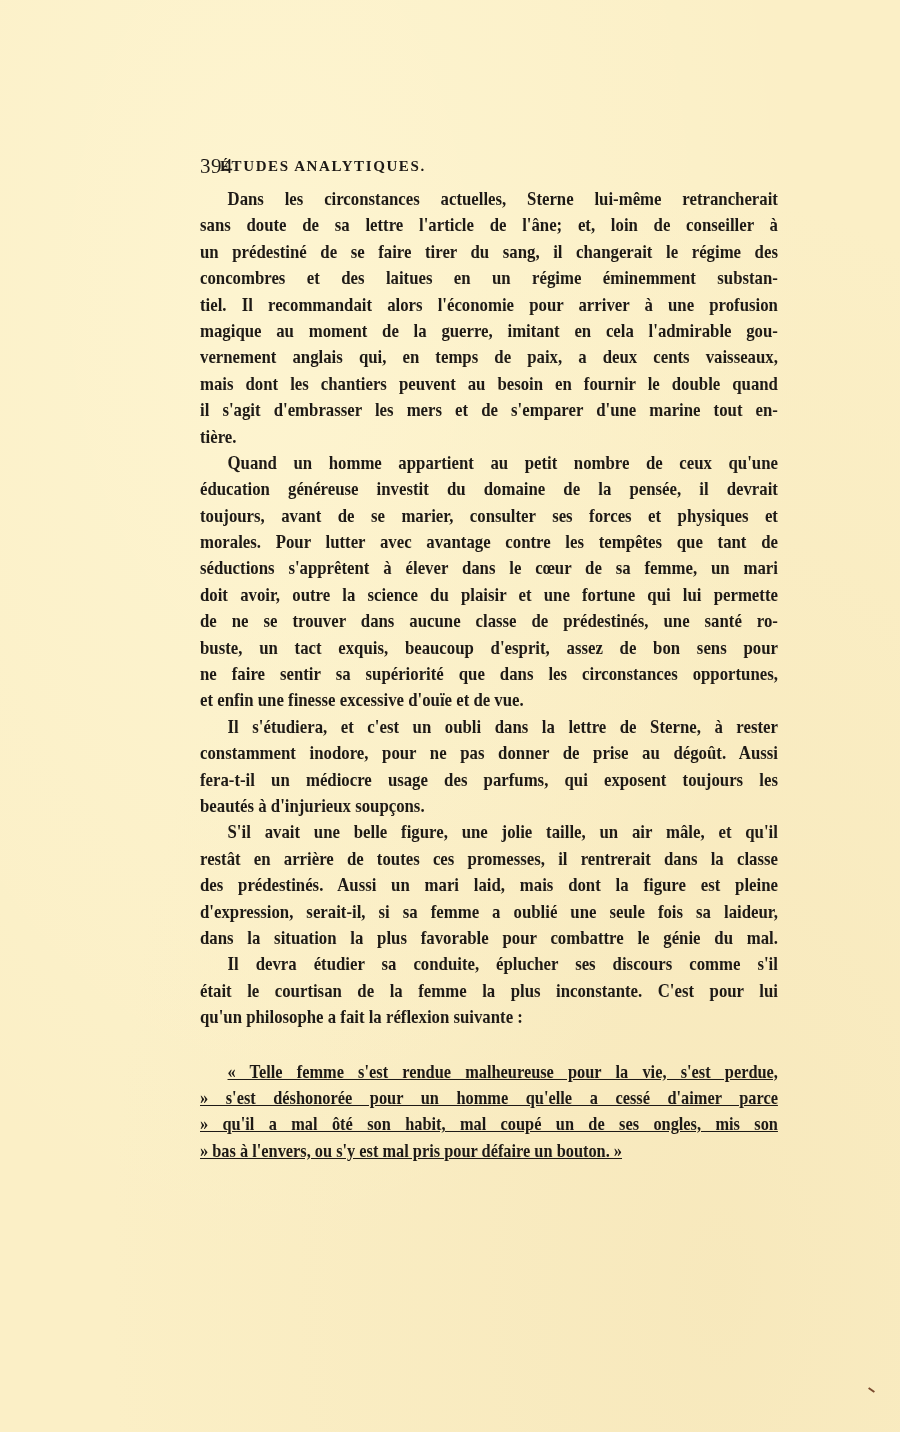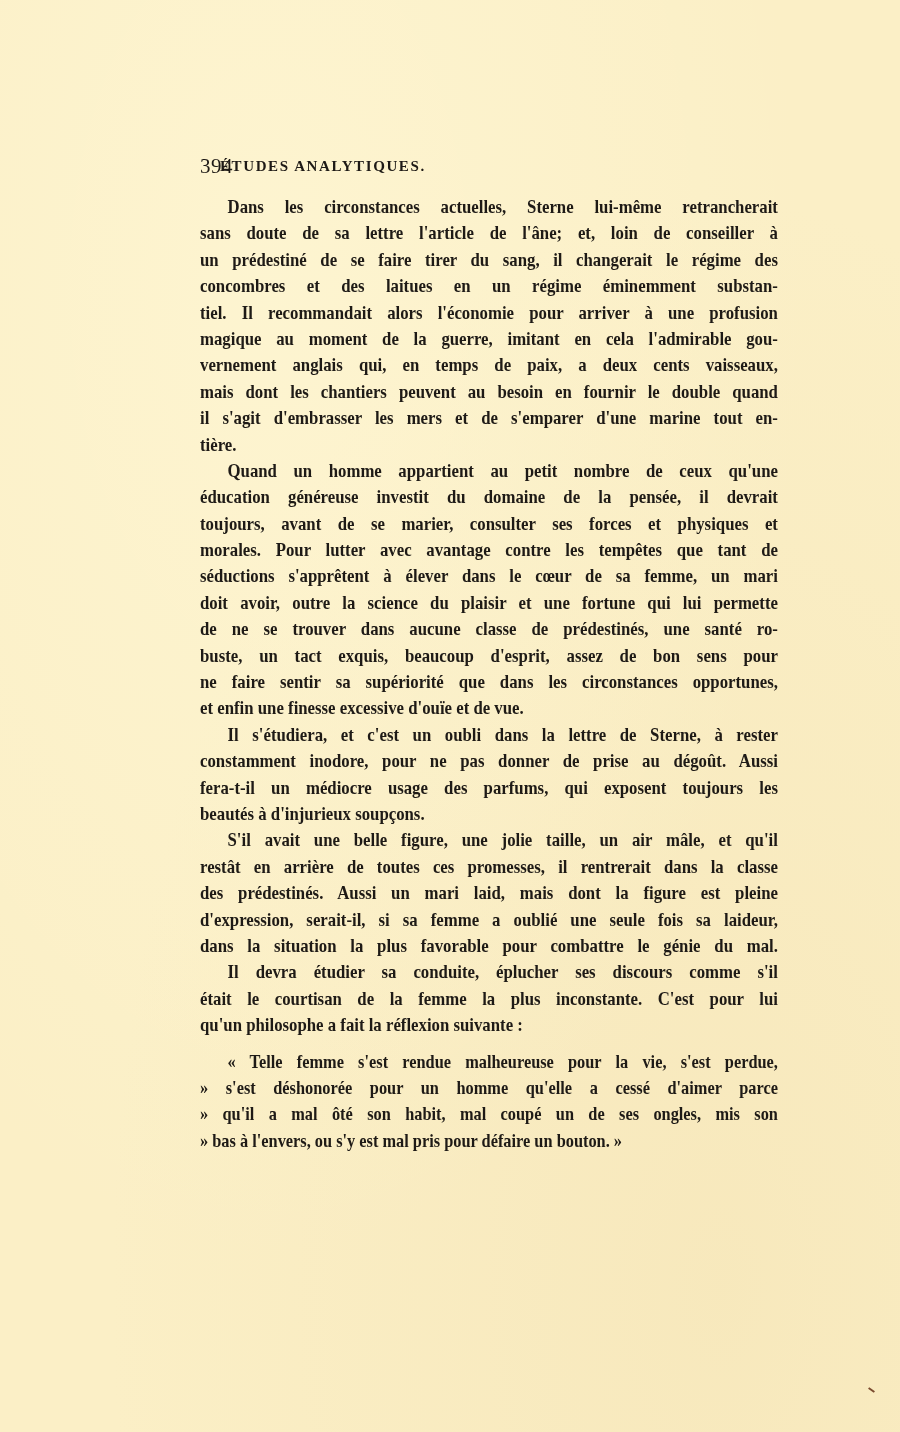--- a/index.html
+++ b/index.html
@@ -45,21 +45,21 @@
       right: 0;
       top: 4px;
       font-size: 15px;
       font-weight: bold;
       letter-spacing: 1.6px;
       padding-left: 20px;
     }
     .body-text {
       position: absolute;
       left: 200px;
-      top: 194px;
+      top: 186px;
       width: 578px;
     }
     .line {
       display: block;
       height: 26.4px;
       line-height: 26.4px;
       font-size: 19.5px;
       font-weight: bold;
       white-space: nowrap;
       text-align: justify;
@@ -69,21 +69,22 @@
       width: 672px;
     }
     .line.last {
       text-align-last: left;
     }
     .line.indent {
       padding-left: 32px;
       box-sizing: border-box;
     }
     .quote-block {
-      margin-top: 10px;
+      margin-top: 28px;
+      text-decoration: underline;
     }
     .quote-block .line {
       font-size: 19px;
     }
     .gap {
       height: 14px;
     }
     .speck {
       position: absolute;
       left: 868px;

